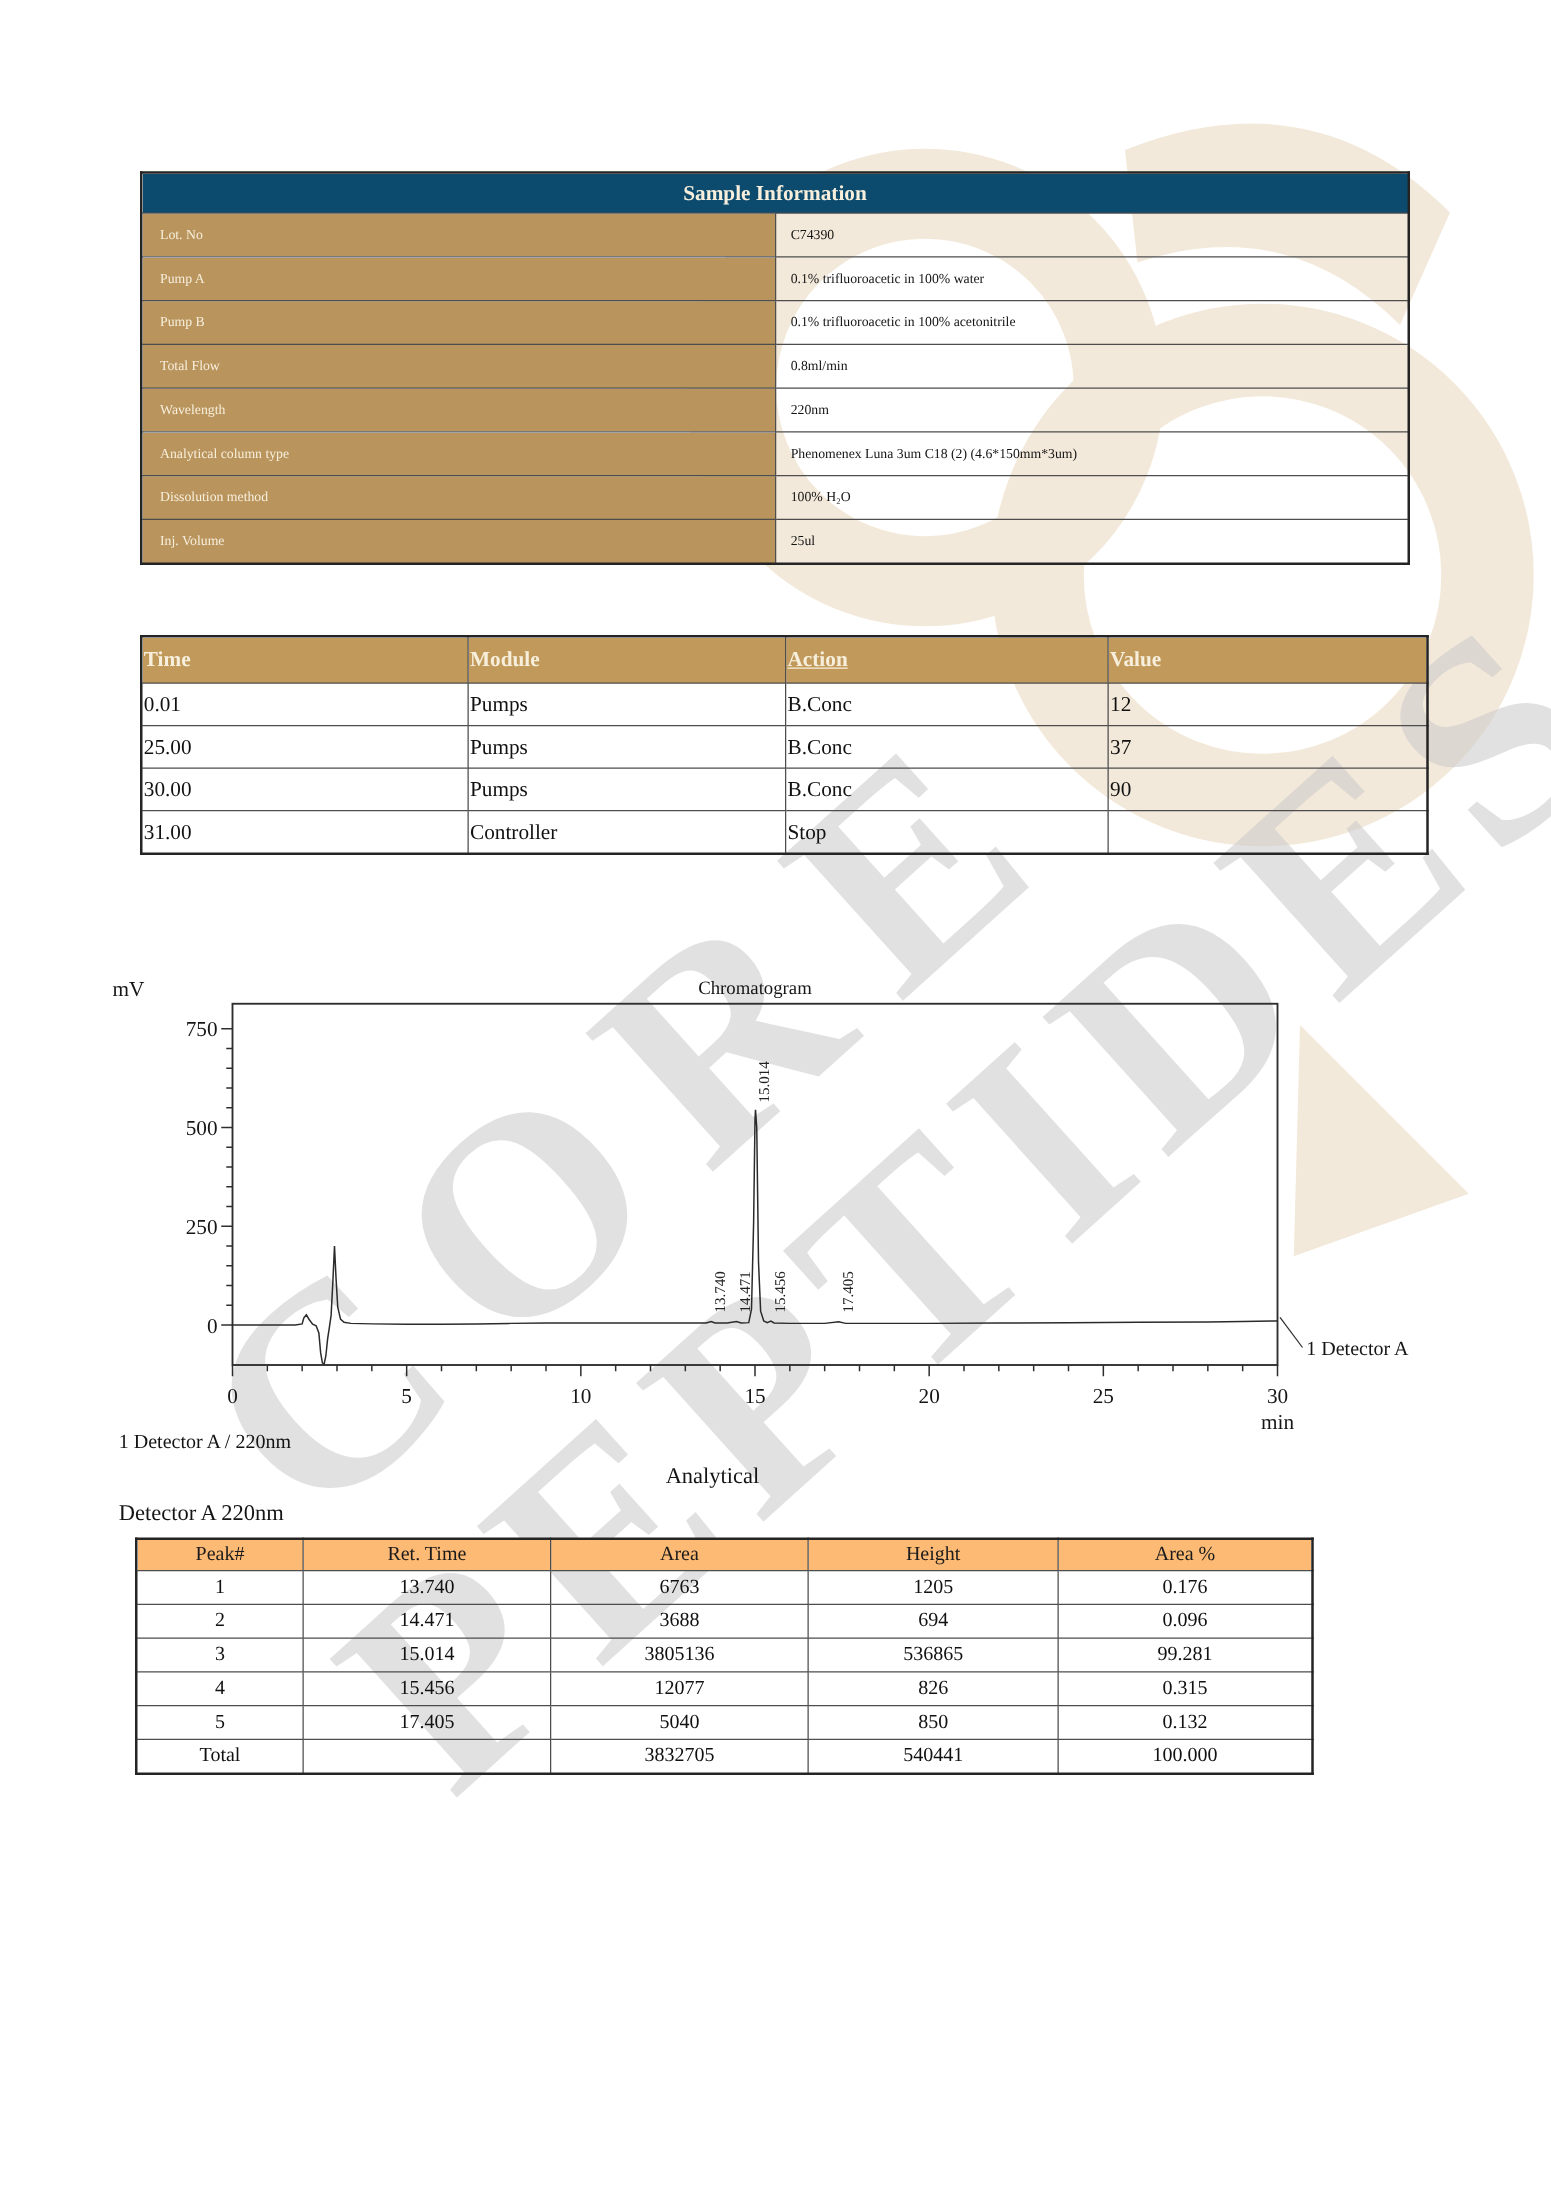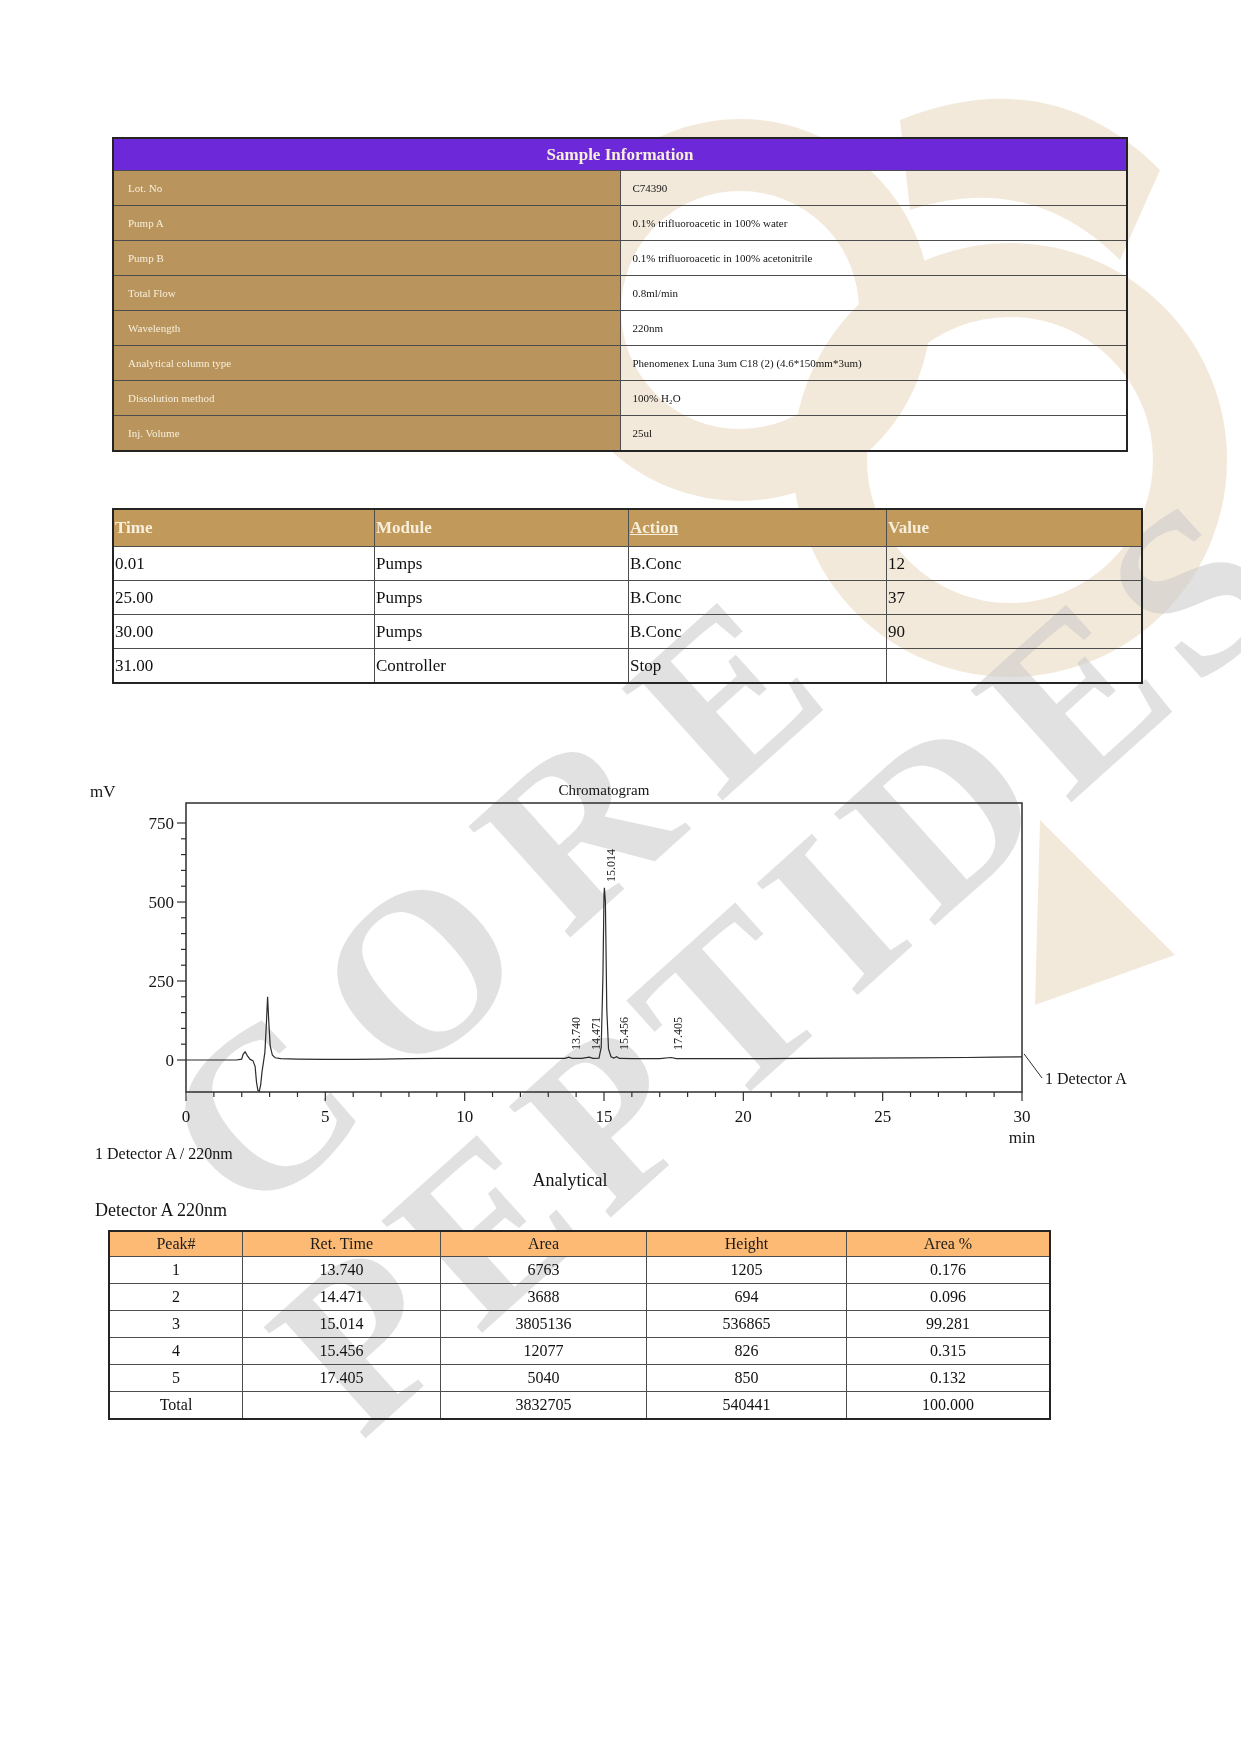--- a/index.html
+++ b/index.html
@@ -6,21 +6,21 @@
   body{width:1241px;height:1755px;position:relative;overflow:hidden;
        font-family:"Liberation Serif","DejaVu Serif",serif;color:#111;}
   #watermark-layer{position:absolute;left:0;top:0;z-index:0;pointer-events:none;}
   #content-layer{position:absolute;left:0;top:0;width:1241px;height:1755px;z-index:1;}
   #chart-svg{position:absolute;left:0;top:0;z-index:1;pointer-events:none;}
   table{border-collapse:collapse;table-layout:fixed;}
   td,th{border:1px solid #4d4d4d;overflow:hidden;white-space:pre;}
   .outer{border:2px solid #242424;}
   
   #sample-table{position:absolute;left:112px;top:137px;width:1016px;}
-  #sample-table .title-row td{height:29px;background:#6d28d9;color:#f7efdc;
+  #sample-table .title-row td{height:29px;background:#0c4a6e;color:#f7efdc;
       text-align:center;font-weight:bold;font-size:17px;}
   #sample-table td{font-size:11px;height:32px;}
   #sample-table td.lbl{background:#b9945c;color:#f7efdc;width:286px;padding-left:14px;}
   #sample-table td.val{background:transparent;padding-left:12px;color:#141414;}
   
   #program-table{position:absolute;left:112px;top:508px;width:1016px;}
   #program-table td{font-size:17px;background:transparent;}
   #program-table tr.hdr td{background:#c19a5b;color:#f7efdc;height:34px;font-weight:bold;}
   #program-table tr.data td{height:31px;font-family:Liberation Serif, serif;}
   

